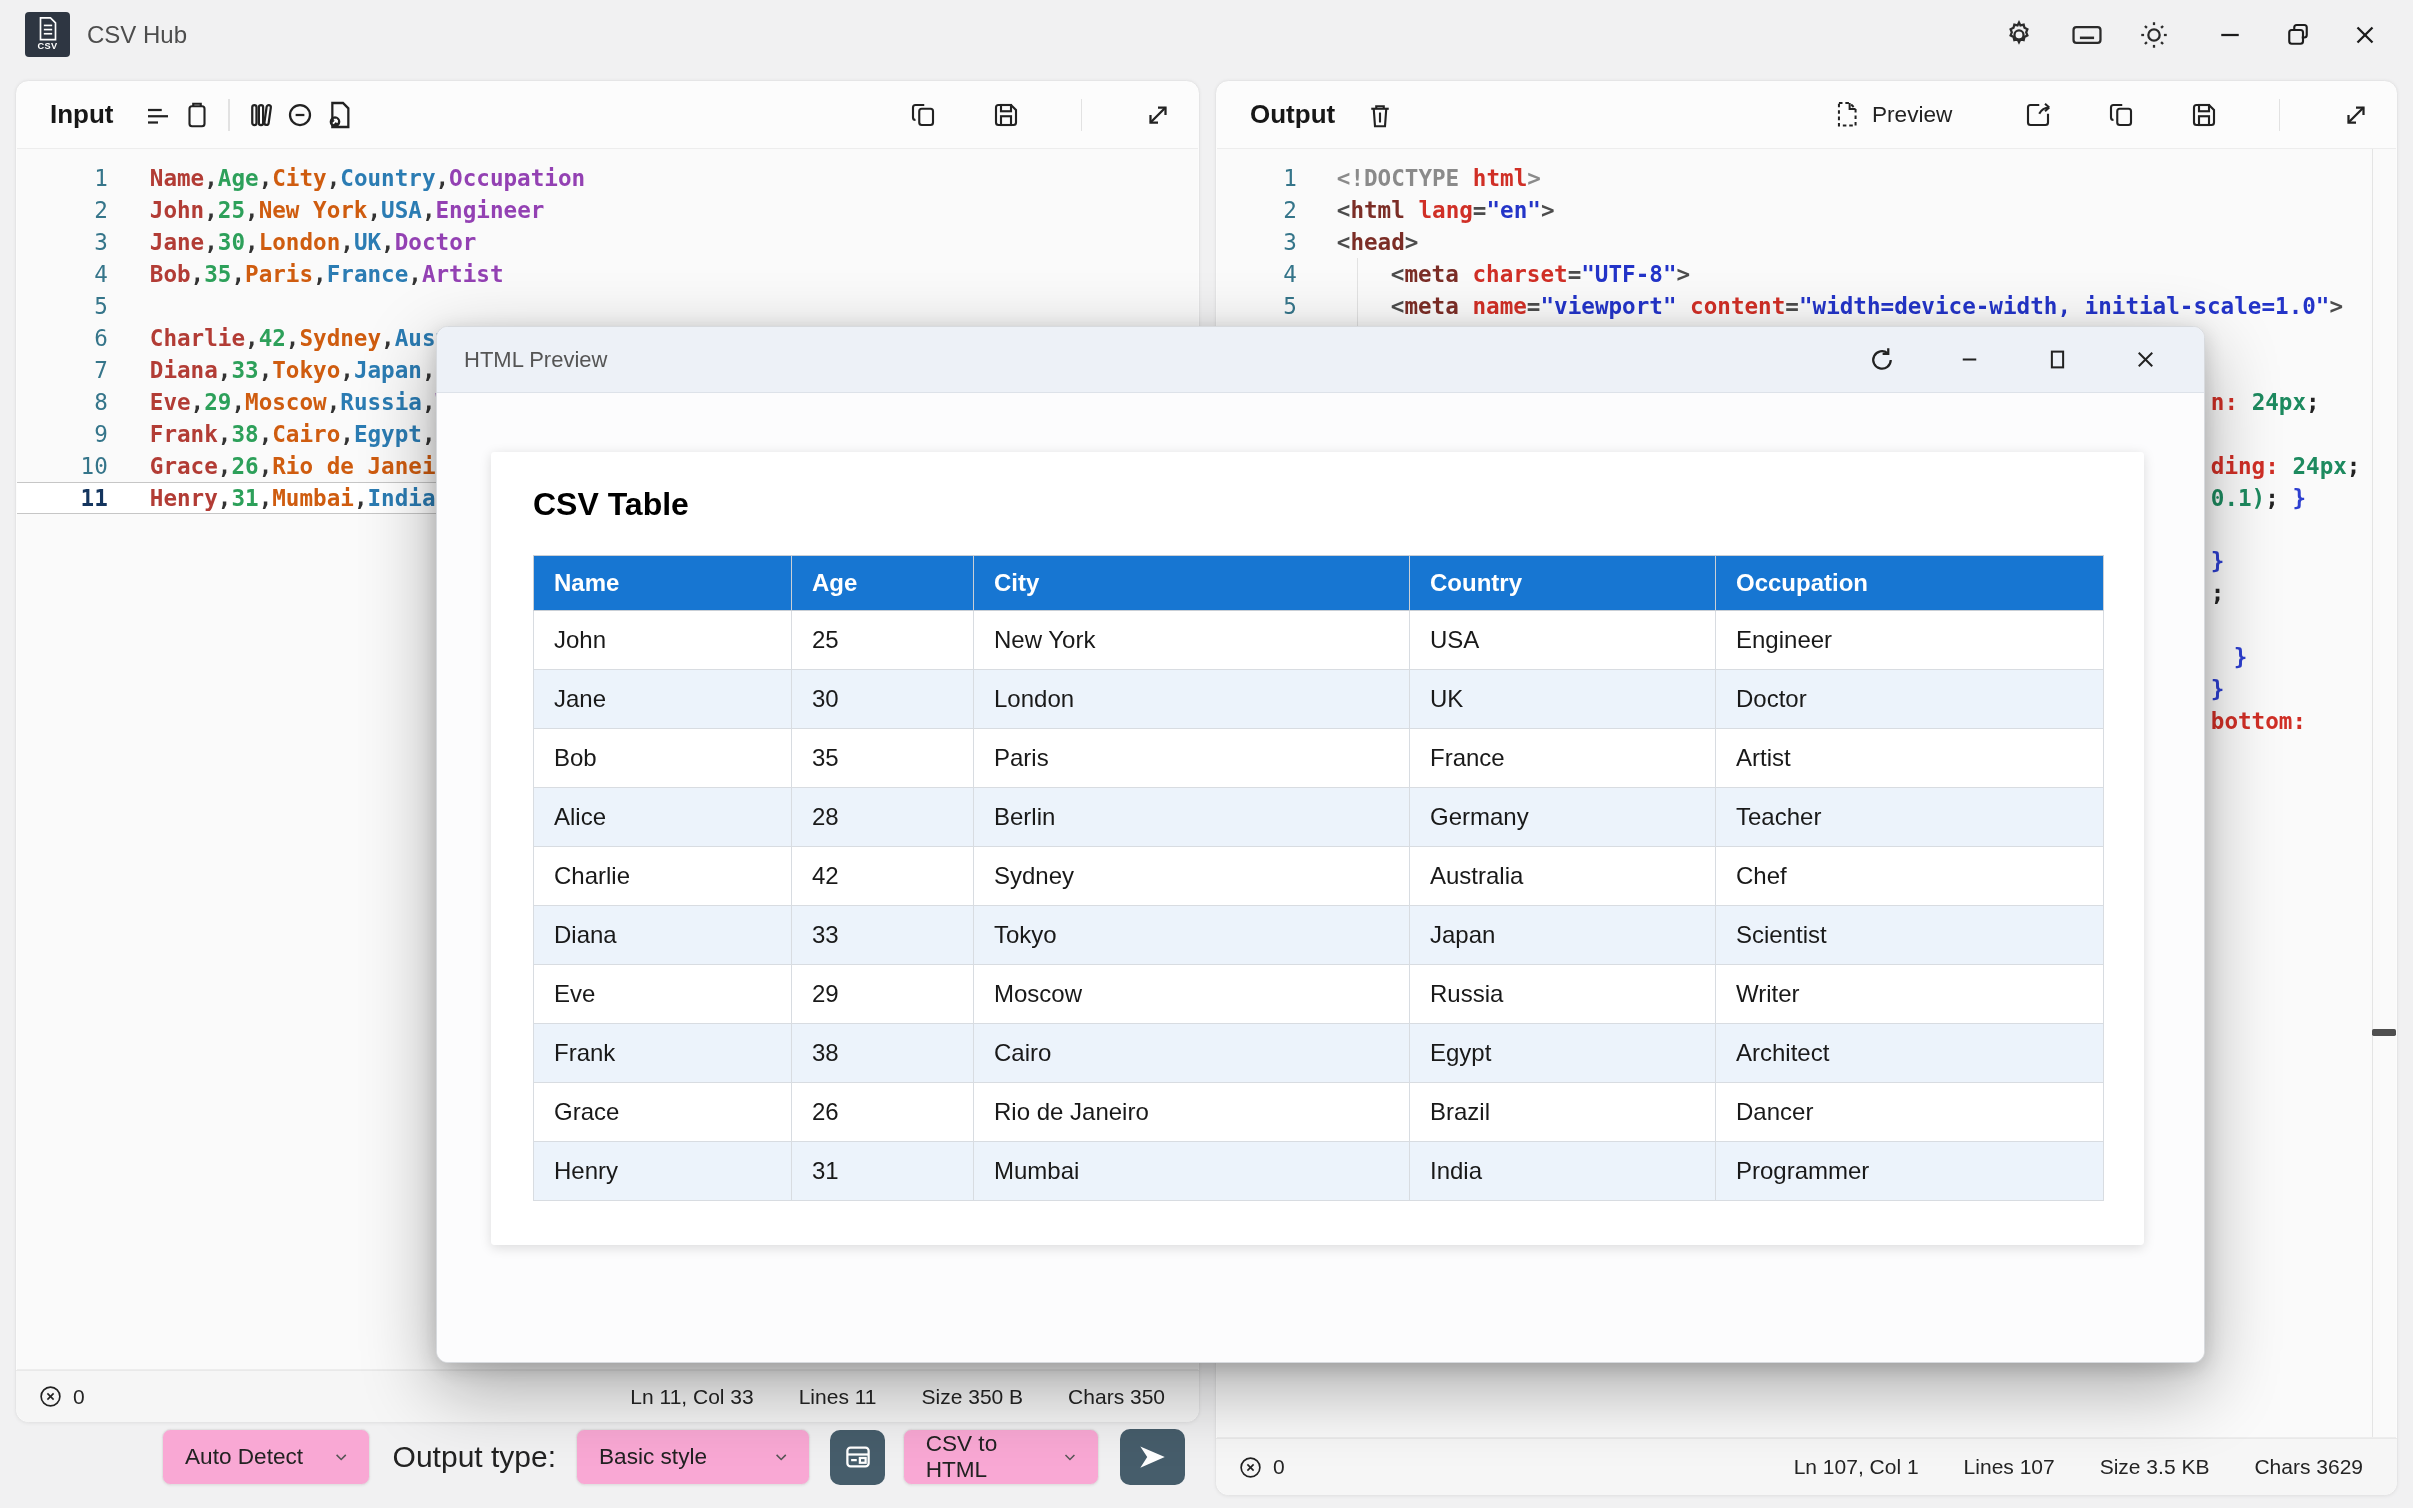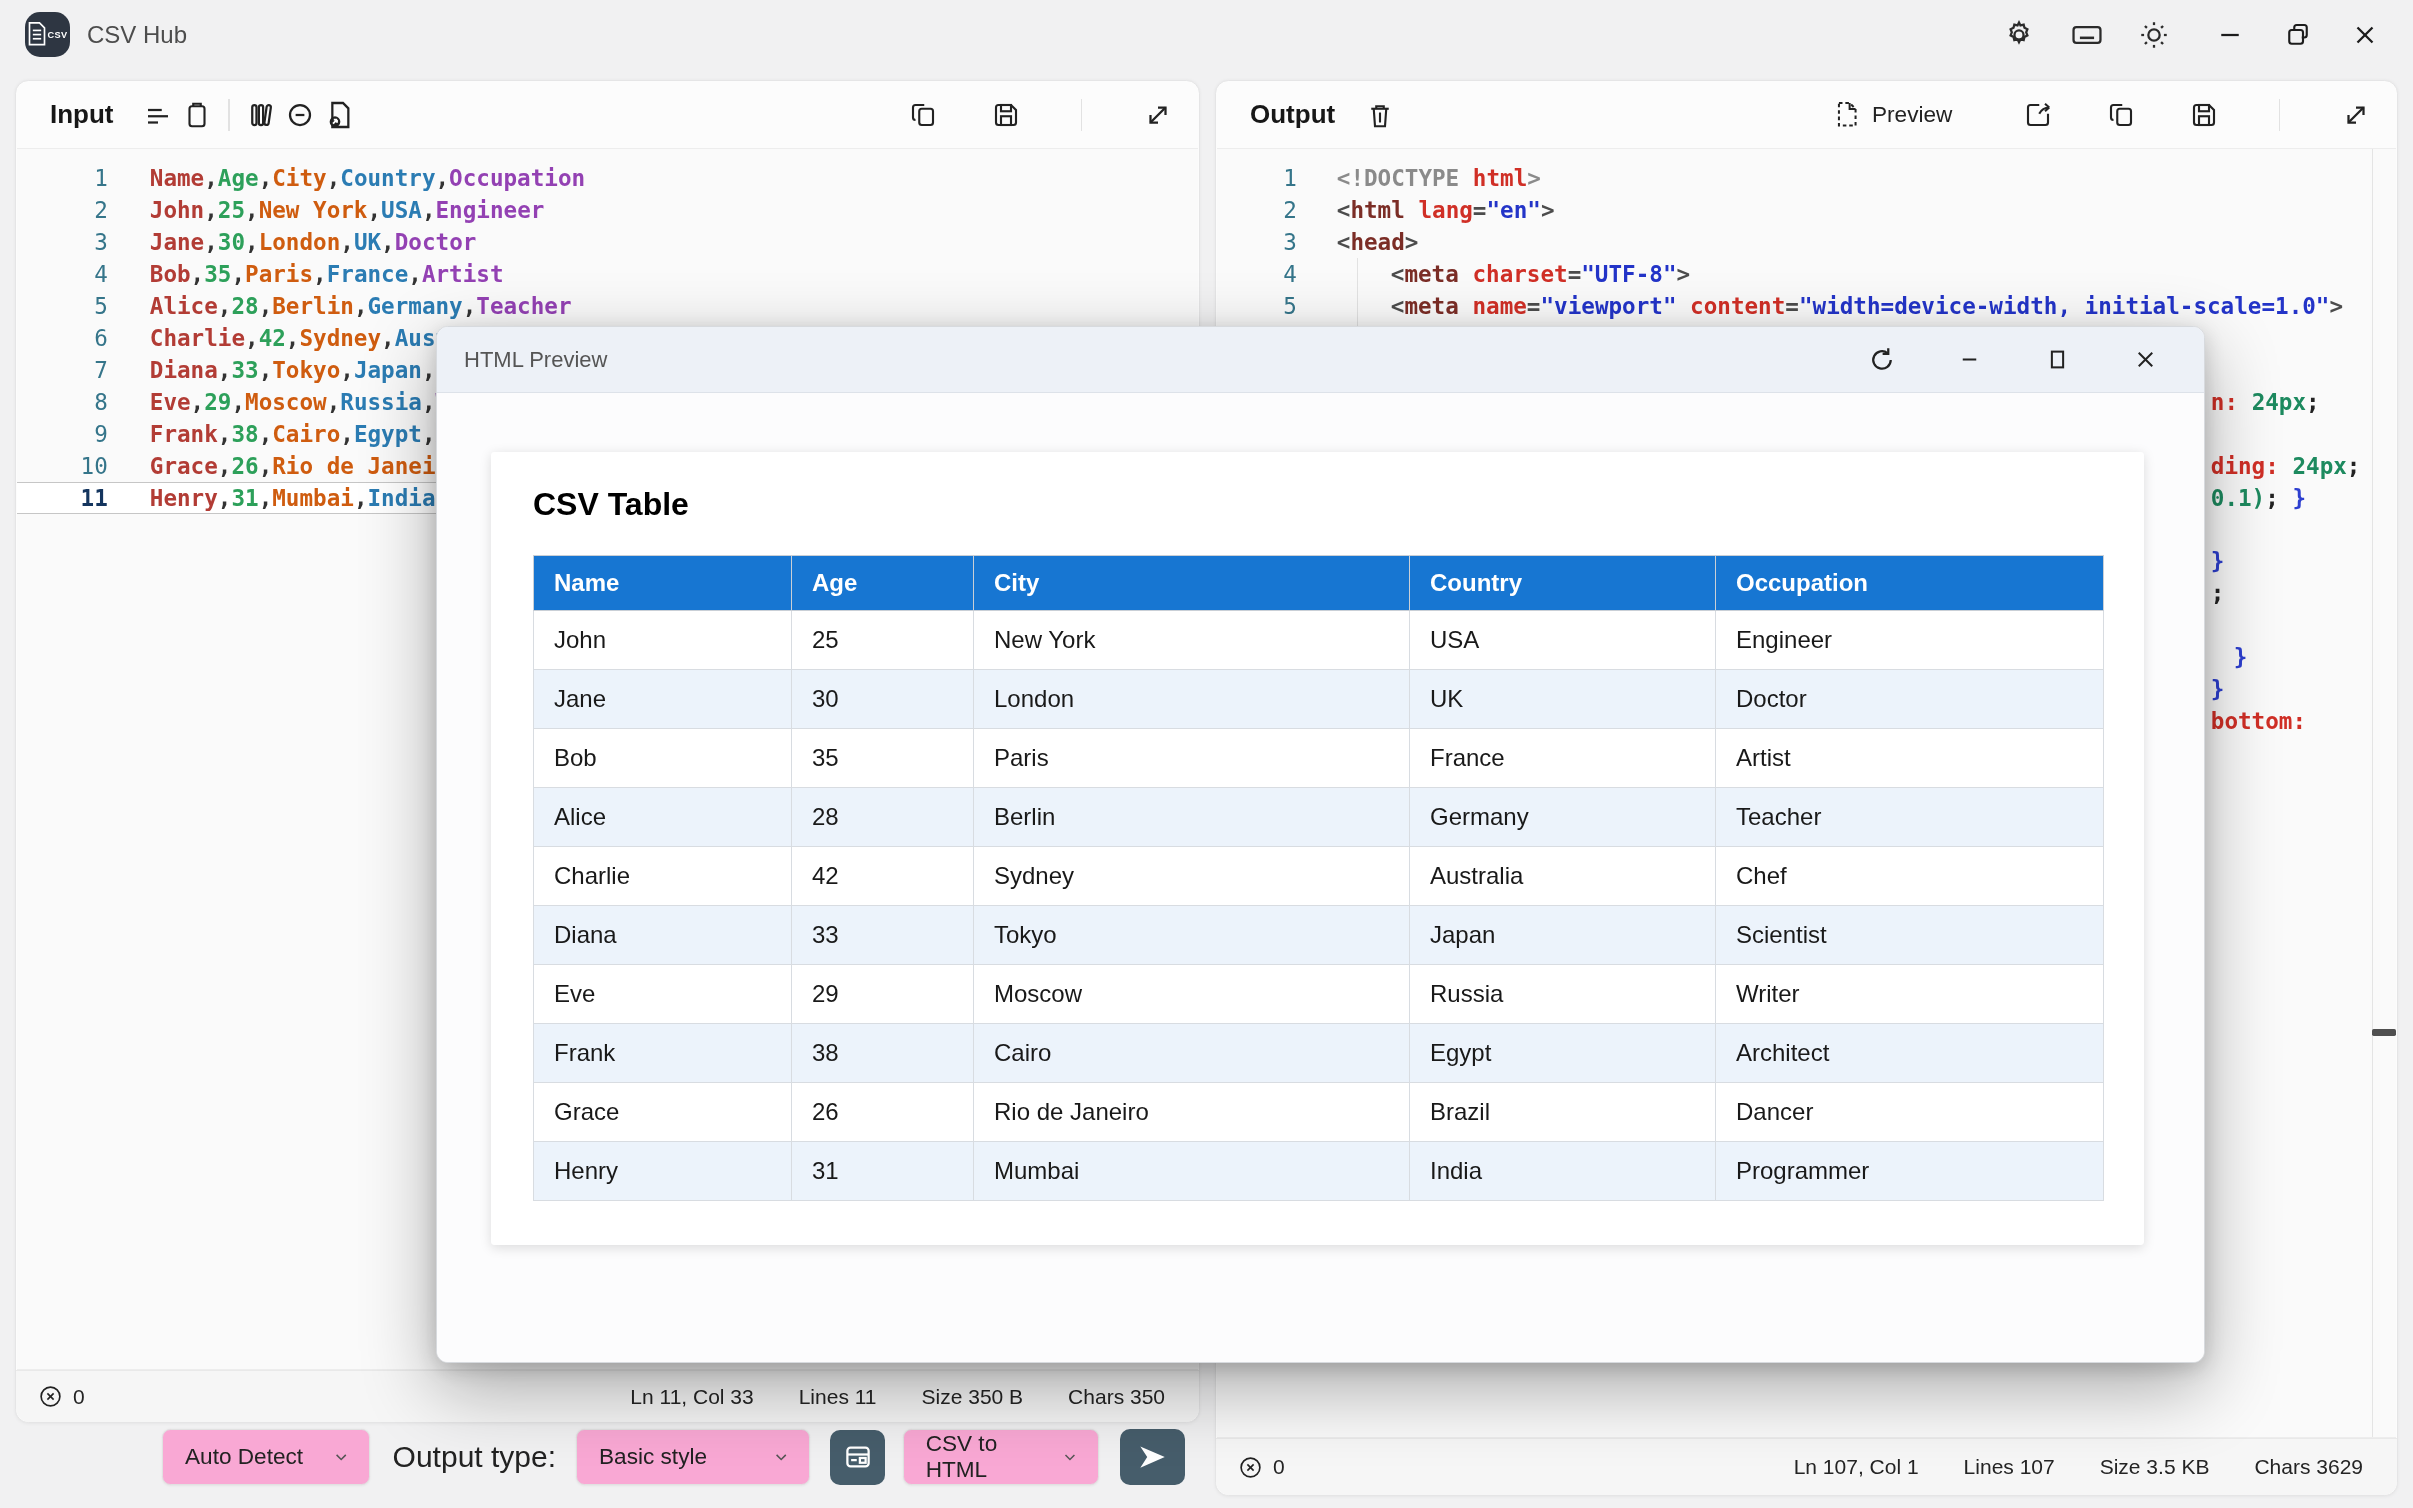--- a/index.html
+++ b/index.html
@@ -9,22 +9,22 @@
     background:#f1f1f2;
     font-family:"Liberation Sans", sans-serif;
     color:#222;
   }
   svg { display:block; }
   .icon-btn { width:39px; height:39px; display:flex; align-items:center; justify-content:center; border-radius:6.7px; }
   .hdr-divider { width:1.3px; height:32px; background:#e2e2e2; margin:0 11.7px; }
 
   
   .titlebar { position:absolute; left:0; top:0; width:2413px; height:69px; display:flex; align-items:center; }
-  .app-icon { position:absolute; left:25px; top:11.7px; width:45px; height:45px; background:#2e3642; border-radius:15px;
-              display:flex; flex-direction:row; align-items:center; justify-content:center; }
+  .app-icon { position:absolute; left:25px; top:11.7px; width:45px; height:45px; background:#2e3642; border-radius:4px;
+              display:flex; flex-direction:column; align-items:center; justify-content:center; }
   .app-icon .csv-label { color:#fff; font-size:9.2px; font-weight:bold; letter-spacing:0.4px; margin-top:0.8px; }
   .app-title { position:absolute; left:87px; top:21px; font-size:24px; color:#4d4d4d; }
   .tb-icons { position:absolute; right:0; top:0; height:69px; display:flex; align-items:center; }
   .tb-icons .icon-btn { margin-right:28.5px; }
   .tb-icons .icon-btn.grp-gap { margin-right:37px; }
 
   
   .panel { position:absolute; background:#fcfcfc; border:0.8px solid #e5e5e6; border-radius:13.4px; box-shadow:0 0.8px 3.4px rgba(0,0,0,.05); }
   .panel-input  { left:15px;   top:80px; width:1185px; height:1343px; }
   .panel-output { left:1215px; top:80px; width:1183px; height:1416px; }
@@ -238,21 +238,20 @@
         <div class="code-row">
           <span class="gutter">3</span>
           <span class="line-text"><span class="csv-f0">Jane</span><span class="csv-comma">,</span><span class="csv-f1">30</span><span class="csv-comma">,</span><span class="csv-f2">London</span><span class="csv-comma">,</span><span class="csv-f3">UK</span><span class="csv-comma">,</span><span class="csv-f4">Doctor</span></span>
         </div>
         <div class="code-row">
           <span class="gutter">4</span>
           <span class="line-text"><span class="csv-f0">Bob</span><span class="csv-comma">,</span><span class="csv-f1">35</span><span class="csv-comma">,</span><span class="csv-f2">Paris</span><span class="csv-comma">,</span><span class="csv-f3">France</span><span class="csv-comma">,</span><span class="csv-f4">Artist</span></span>
         </div>
         <div class="code-row">
           <span class="gutter">5</span>
-          <span class="line-text"><span class="csv-f0">Alice</span><span class="csv-comma">,</span><span class="csv-f1">28</span><span class="csv-comma">,</span><span class="csv-f2">Berlin</span><span class="csv-comma">,</span><span class="csv-f3">Germany</span><span class="csv-comma">,</span><span class="csv-f4">Teacher</span></span>
         </div>
         <div class="code-row">
           <span class="gutter">6</span>
           <span class="line-text"><span class="csv-f0">Charlie</span><span class="csv-comma">,</span><span class="csv-f1">42</span><span class="csv-comma">,</span><span class="csv-f2">Sydney</span><span class="csv-comma">,</span><span class="csv-f3">Australia</span><span class="csv-comma">,</span><span class="csv-f4">Chef</span></span>
         </div>
         <div class="code-row">
           <span class="gutter">7</span>
           <span class="line-text"><span class="csv-f0">Diana</span><span class="csv-comma">,</span><span class="csv-f1">33</span><span class="csv-comma">,</span><span class="csv-f2">Tokyo</span><span class="csv-comma">,</span><span class="csv-f3">Japan</span><span class="csv-comma">,</span><span class="csv-f4">Scientist</span></span>
         </div>
         <div class="code-row">

